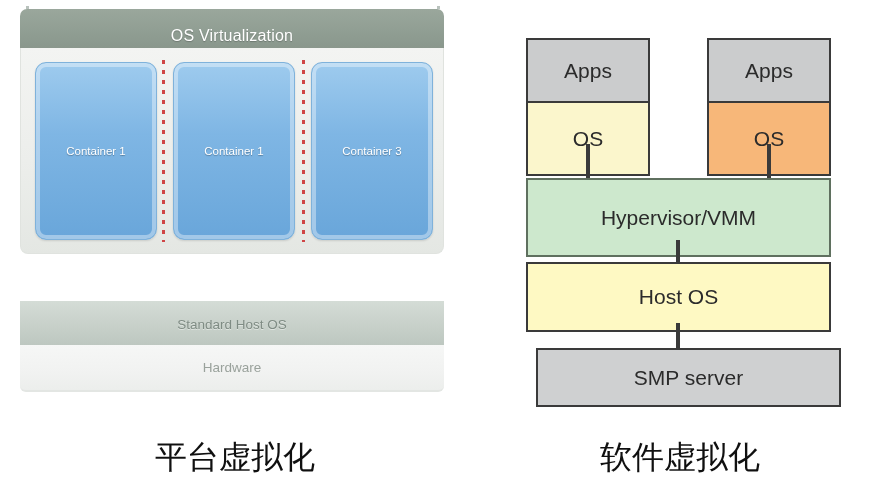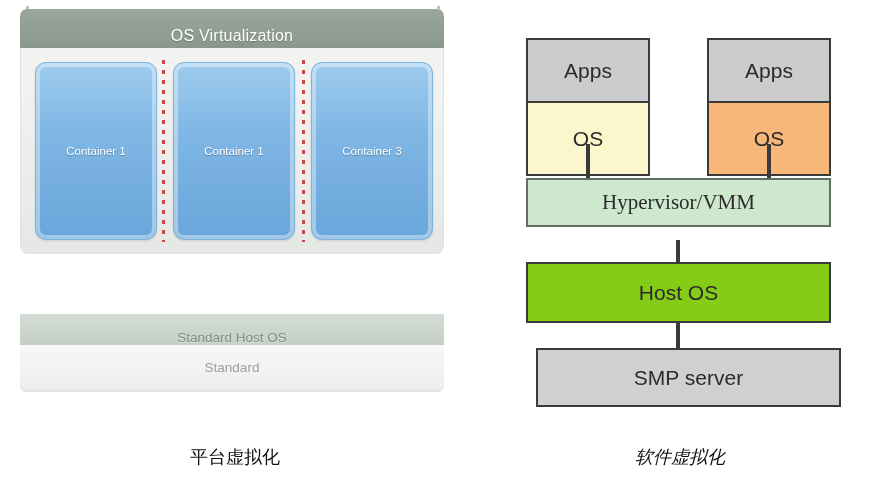--- a/index.html
+++ b/index.html
@@ -97,21 +97,21 @@
     top: 252px;
     height: 37px;
     background: linear-gradient(180deg, #97a49a 0%, #8c9a8f 55%, #828e85 100%);
     border-radius: 7px 7px 0 0;
     color: #ffffff;
     font-size: 13.5px;
     text-shadow: 0 1px 1px rgba(0,0,0,0.22);
   }
 
   #standard-host-os {
-    top: 308px;
+    top: 295px;
     height: 46px;
     background: linear-gradient(180deg, #d4dcd6 0%, #c6cfc8 60%, #bcc6bf 100%);
     color: #7f8c84;
     font-size: 13.5px;
     text-shadow: 0 1px 0 rgba(255,255,255,0.45);
   }
 
   #hardware-layer {
     top: 339px;
     height: 47px;
@@ -187,36 +187,35 @@
     left: 526px;
     width: 305px;
     box-sizing: border-box;
     border: 2px solid #3a3a3a;
     display: flex;
     align-items: center;
     justify-content: center;
     color: #2b2b2b;
     font-size: 21px;
   }
-  #hypervisor-box { top: 178px; height: 49px; background: #cde8cd; border-color: #5f705f; font-family: Liberation Serif, serif; }
-  #host-os-box    { top: 262px; height: 61px; background: #84cc16; }
+  #hypervisor-box { top: 178px; height: 79px; background: #cde8cd; border-color: #5f705f; }
+  #host-os-box    { top: 262px; height: 70px; background: #fef9c3; }
   #smp-server-box { top: 348px; height: 59px; background: #cfd0d1; margin-left: 10px; }
 
   
   .caption {
     position: absolute;
     top: 436px;
-    font-size: 18px;
+    font-size: 32px;
     color: #101010;
     text-align: center;
     font-family: "DejaVu Sans", "Liberation Sans", sans-serif;
-    margin-top: 9px;
   }
   #caption-left  { left: 80px;  width: 310px; }
-  #caption-right { left: 525px; width: 310px; font-style: italic; }
+  #caption-right { left: 525px; width: 310px; }
 </style>
 </head>
 <body>
 
 <div id="left-diagram">
 
   <span class="corner-tick" id="corner-tick-left"></span>
   <span class="corner-tick" id="corner-tick-right"></span>
 
   <div class="lv-bar" id="os-virtualization-header">OS Virtualization</div>
@@ -230,21 +229,21 @@
     <div class="container-box" id="container-box-2">Container 1</div>
 
     <div class="dotted-separator" id="dotted-separator-2"></div>
 
     <div class="container-box" id="container-box-3">Container 3</div>
   </div>
 
 
   <div class="lv-bar" id="standard-host-os">Standard Host OS</div>
 
-  <div class="lv-bar" id="hardware-layer">Standard</div>
+  <div class="lv-bar" id="hardware-layer">Hardware</div>
 </div>
 
 <div id="right-diagram">
 
   <div class="vm-stack" id="vm-stack-1">
     <div class="vm-cell apps-cell" id="vm1-apps-cell">Apps</div>
     <div class="vm-cell os-cell" id="vm1-os-cell">OS</div>
   </div>
 
   <div class="vm-stack" id="vm-stack-2">

